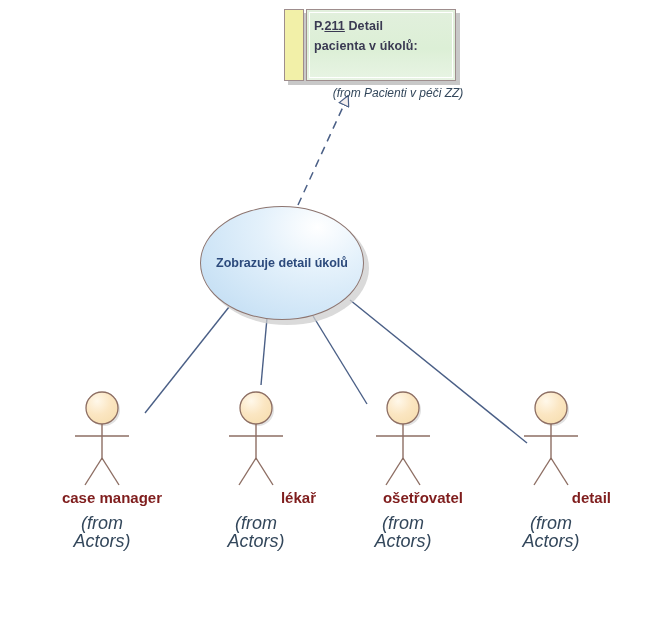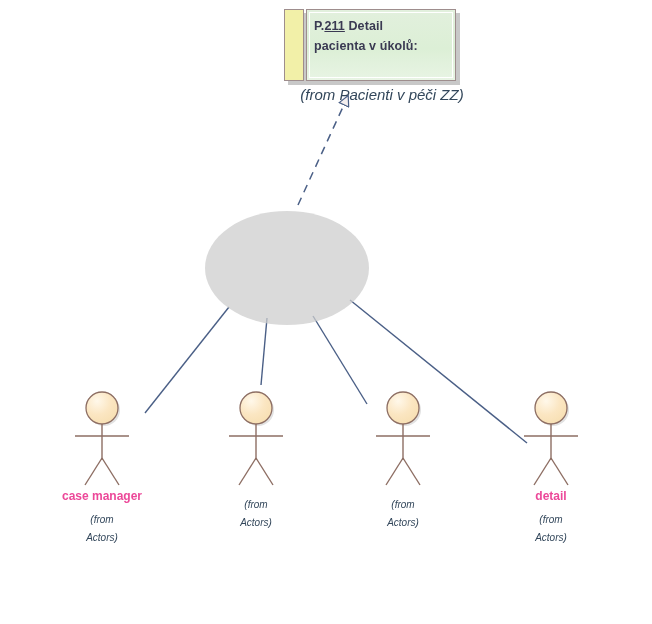--- a/index.html
+++ b/index.html
@@ -131,30 +131,30 @@
     position: absolute;
     width: 120px;
     z-index: 3;
   }
   .actor-figure {
     position: relative;
     width: 120px;
     height: 100px;
   }
   .actor-name {
-    text-align: center;
-    font-size: 12px;
+    text-align: right;
+    font-size: 15px;
     font-weight: bold;
-    color: #ec4899;
+    color: #7f1d1d;
     white-space: nowrap;
     margin-top: 1px;
   }
   .actor-from {
     text-align: center;
-    font-size: 10px;
+    font-size: 18px;
     font-style: italic;
     color: #33475b;
     line-height: 18px;
     margin-top: 8px;
   }
   .actor-from span { display: block; }
 </style>
 </head>
 <body>
 
@@ -178,26 +178,29 @@
   <div class="package-node" style="left:284px; top:9px; width:190px; height:110px;">
     <div class="package-shadow"></div>
     <div class="package-tab"></div>
     <div class="package-body">
       <div class="package-body-inner"></div>
     </div>
     <div class="package-title"><span class="prefix">P.</span><span class="num">211</span><span>  Detail</span><br><span>pacienta v úkolů:</span></div>
   </div>
 
   <div class="package-from" style="left:284px; top:0; position:absolute; z-index:2;">
-    <div style="position:absolute; left:8px; top:86px; width:180px; text-align:center;
-                font-size:15px; font-style:italic; white-space:nowrap; color:#33475b;">(from Pacienti v péči ZZ)</div>
+    <div style="position:absolute; left:24px; top:86px; width:180px; text-align:center;
+                font-size:12px; font-style:italic; white-space:nowrap; color:#33475b;">(from Pacienti v péči ZZ)</div>
   </div>
 
   <div class="usecase-node" style="left:200px; top:206px; width:172px; height:122px;">
     <div class="usecase-shadow"></div>
+    <div class="usecase-ellipse">
+      <span class="usecase-label">Zobrazuje detail úkolů</span>
+    </div>
   </div>
 
   <div class="actor-node" style="left:42px; top:388px;">
     <div class="actor-figure">
       <svg width="120" height="100" viewBox="0 0 120 100">
         <ellipse cx="62" cy="22" rx="16" ry="16" fill="#cfcfcf" opacity=".6"></ellipse>
         <circle cx="60" cy="20" r="16" fill="url(#headgrad1)" stroke="#8d6e63" stroke-width="1.3"></circle>
         <defs>
           <radialGradient id="headgrad1" cx="35%" cy="28%" r="78%">
             <stop offset="0%" stop-color="#fff8ea"></stop>
@@ -229,20 +232,21 @@
             <stop offset="55%" stop-color="#fbe6c2"></stop>
             <stop offset="100%" stop-color="#f7dfb2"></stop>
           </radialGradient>
         </defs>
         <line x1="60" y1="36" x2="60" y2="72" stroke="#8d6e63" stroke-width="1.4"></line>
         <line x1="33" y1="48" x2="87" y2="48" stroke="#8d6e63" stroke-width="1.4"></line>
         <line x1="60" y1="70" x2="43" y2="97" stroke="#8d6e63" stroke-width="1.4"></line>
         <line x1="60" y1="70" x2="77" y2="97" stroke="#8d6e63" stroke-width="1.4"></line>
       </svg>
     </div>
+    <div class="actor-name">lékař</div>
     <div class="actor-from">
       <span>(from</span>
       <span>Actors)</span>
     </div>
   </div>
 
   <div class="actor-node" style="left:343px; top:388px;">
     <div class="actor-figure">
       <svg width="120" height="100" viewBox="0 0 120 100">
         <ellipse cx="62" cy="22" rx="16" ry="16" fill="#cfcfcf" opacity=".6"></ellipse>
@@ -253,20 +257,21 @@
             <stop offset="55%" stop-color="#fbe6c2"></stop>
             <stop offset="100%" stop-color="#f7dfb2"></stop>
           </radialGradient>
         </defs>
         <line x1="60" y1="36" x2="60" y2="72" stroke="#8d6e63" stroke-width="1.4"></line>
         <line x1="33" y1="48" x2="87" y2="48" stroke="#8d6e63" stroke-width="1.4"></line>
         <line x1="60" y1="70" x2="43" y2="97" stroke="#8d6e63" stroke-width="1.4"></line>
         <line x1="60" y1="70" x2="77" y2="97" stroke="#8d6e63" stroke-width="1.4"></line>
       </svg>
     </div>
+    <div class="actor-name">ošetřovatel</div>
     <div class="actor-from">
       <span>(from</span>
       <span>Actors)</span>
     </div>
   </div>
 
   <div class="actor-node" style="left:491px; top:388px;">
     <div class="actor-figure">
       <svg width="120" height="100" viewBox="0 0 120 100">
         <ellipse cx="62" cy="22" rx="16" ry="16" fill="#cfcfcf" opacity=".6"></ellipse>

